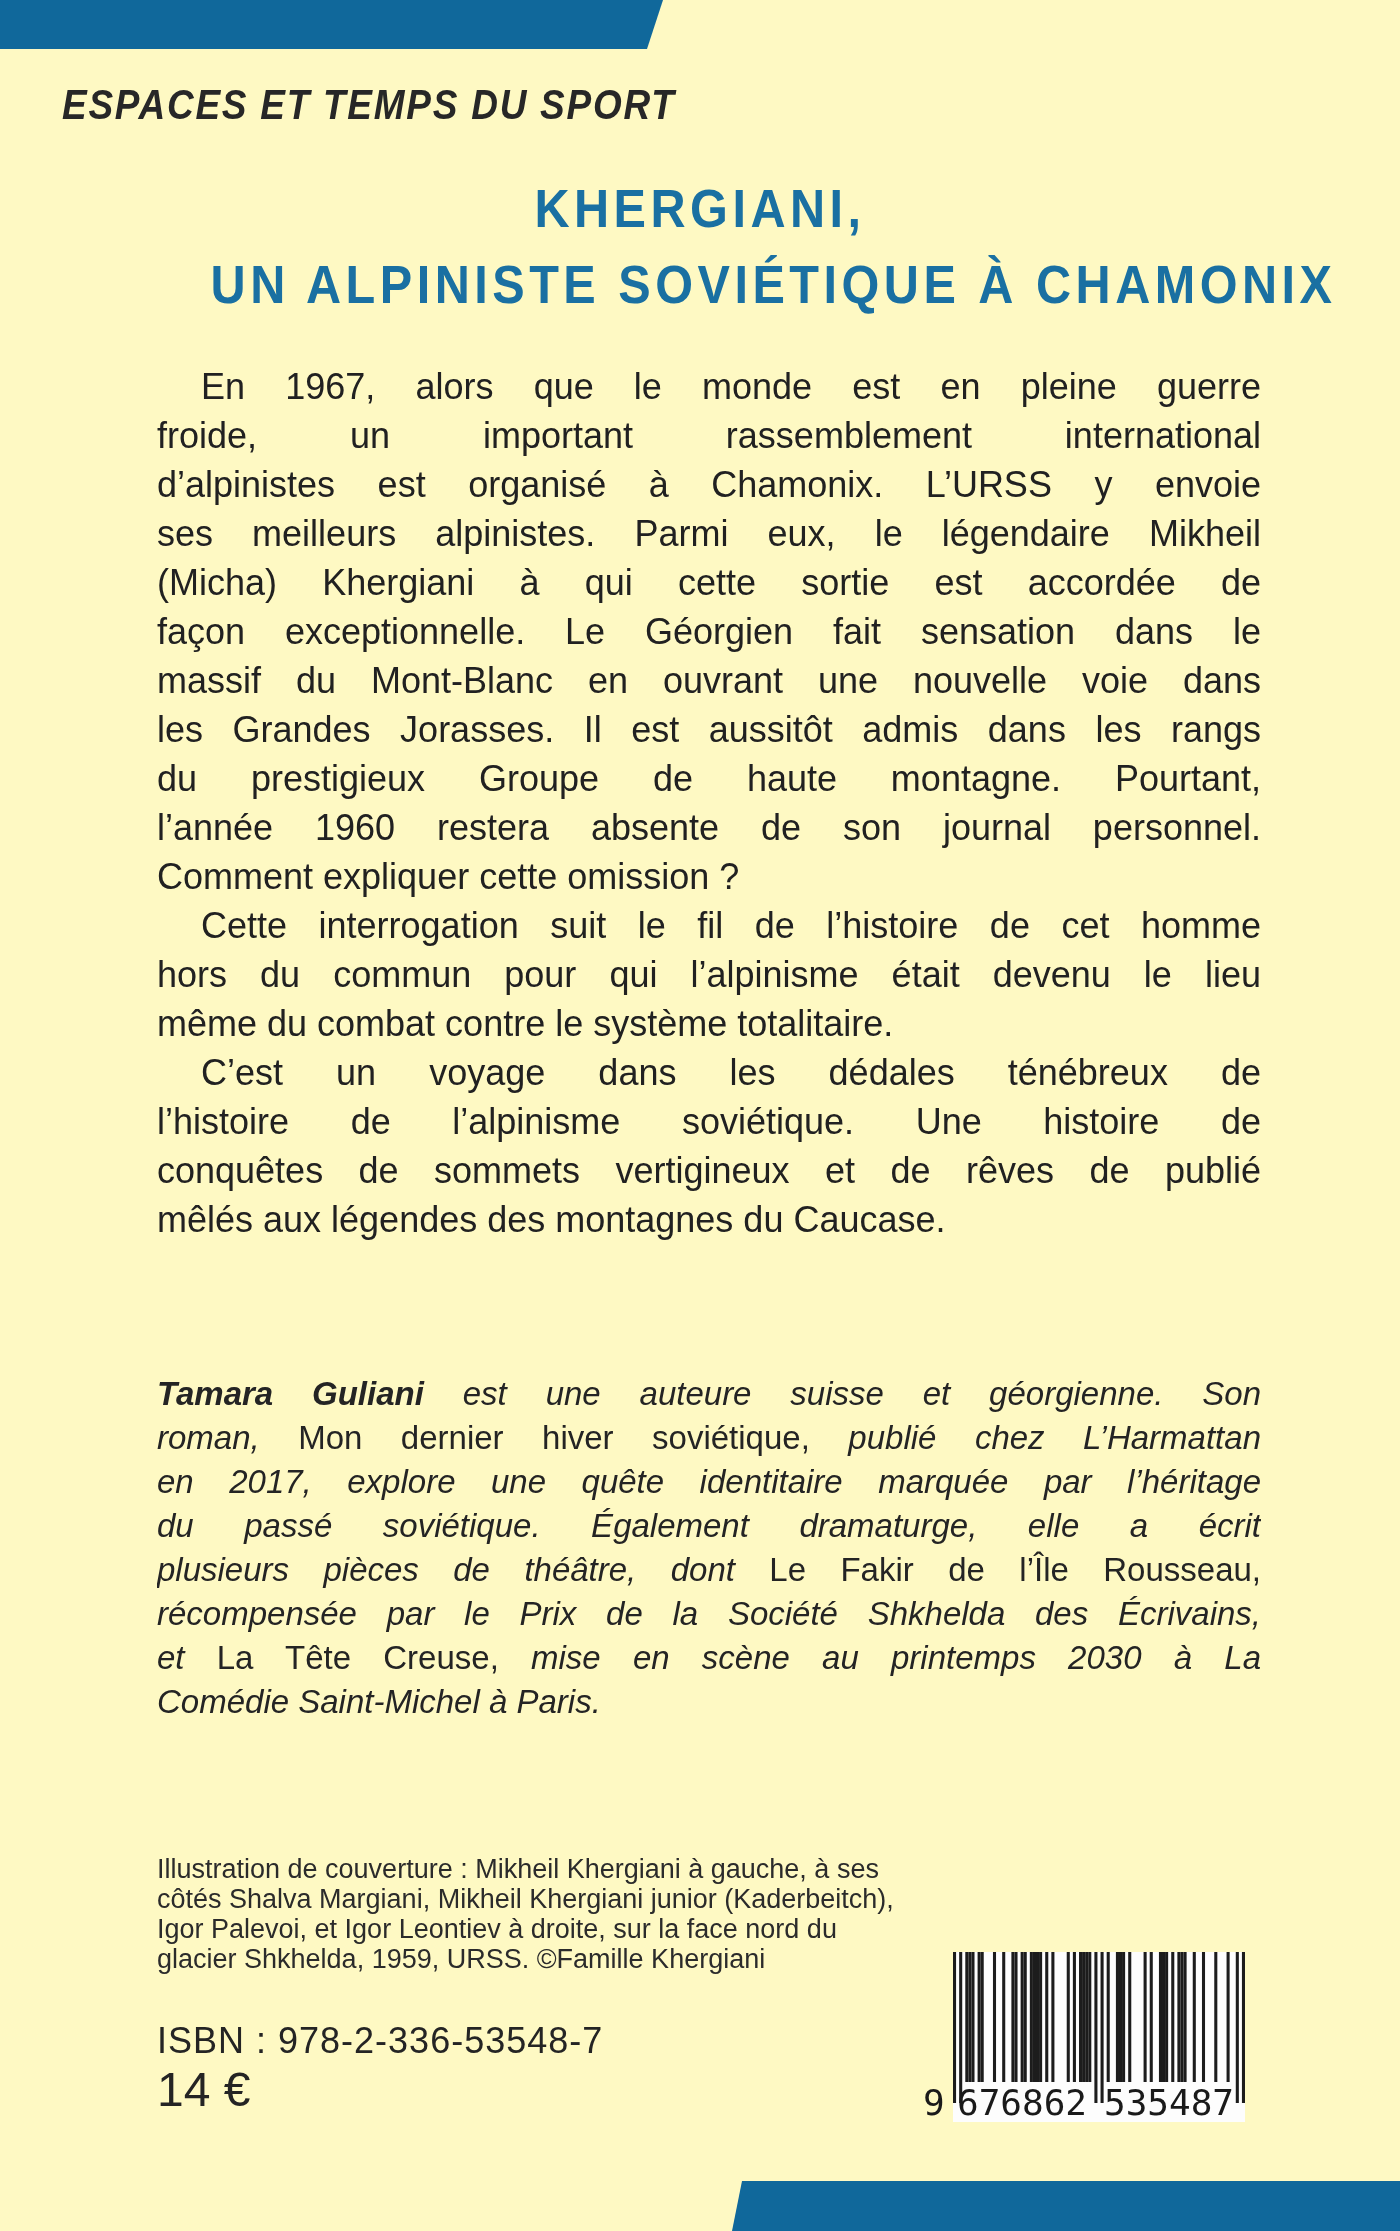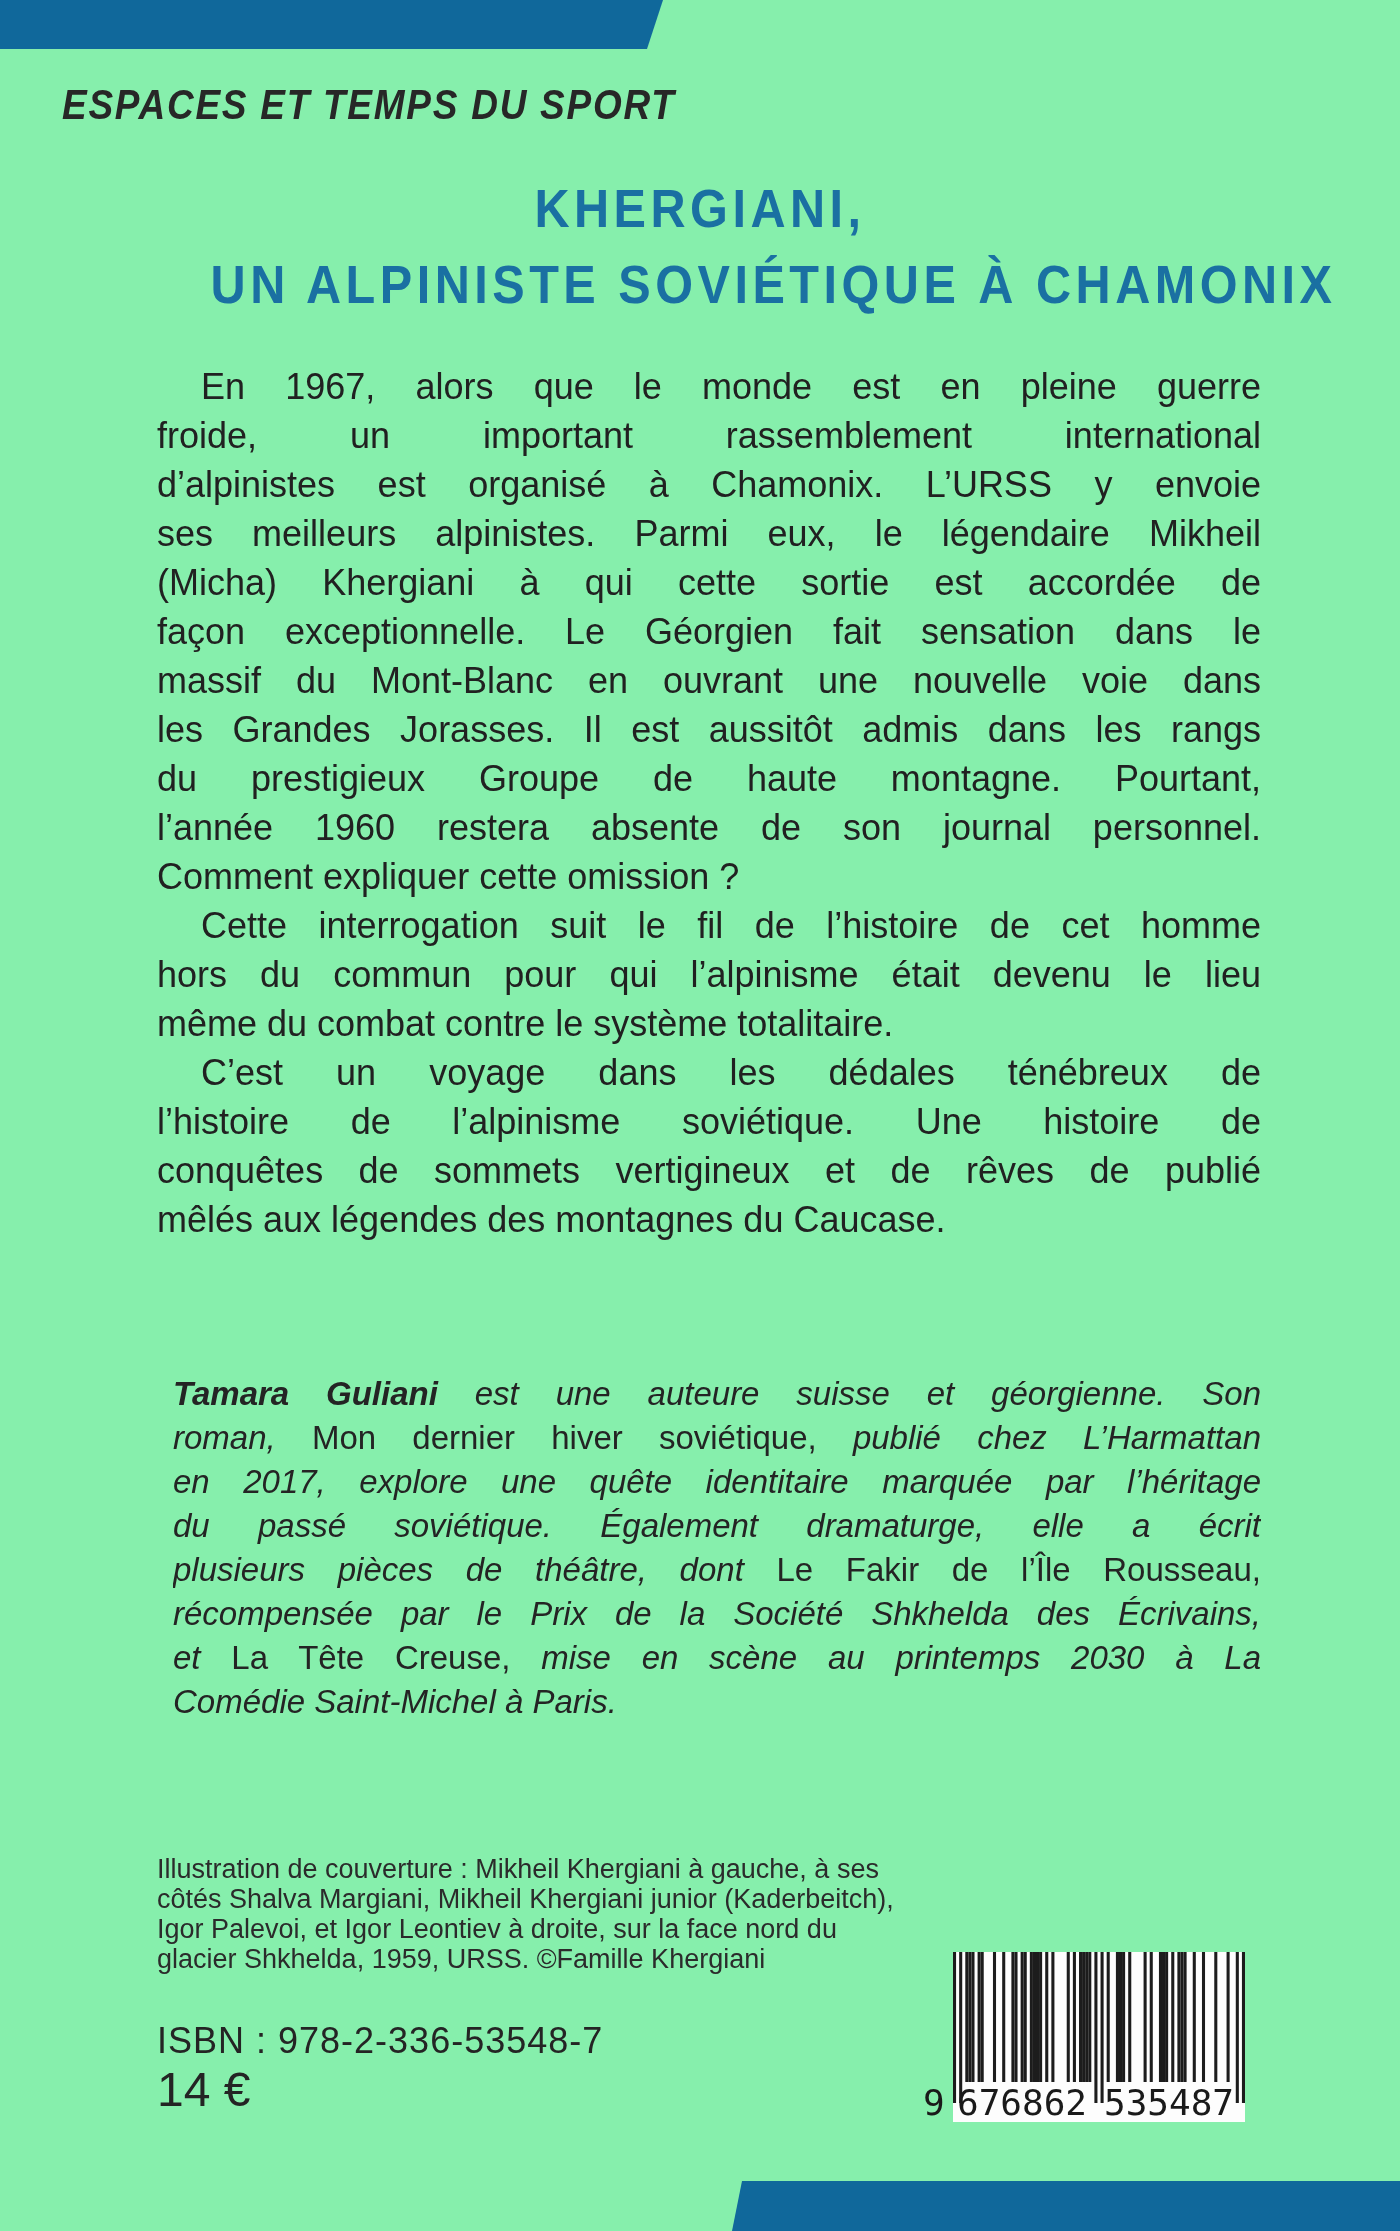--- a/index.html
+++ b/index.html
@@ -1,18 +1,18 @@
 <!DOCTYPE html>
 <html style="--band: #10689b; --title: #1a70a2;"><head>
 <meta charset="utf-8">
 <style>
   html,body{margin:0;padding:0;background:#e8e8e8;}
   .page{
     position:relative;width:1400px;height:2231px;margin:0 auto;
-    background:#86efac;overflow:hidden;
+    background:#fef9c3;overflow:hidden;
     font-family:"Liberation Sans",sans-serif;color:#212121;
   }
   
   .band-top{
     position:absolute;left:0;top:0;width:663px;height:49px;
     background:var(--band,#10689b);
     clip-path:polygon(0 0,100% 0,calc(100% - 16px) 100%,0 100%);
   }
   .band-bottom{
     position:absolute;right:0;bottom:0;width:668px;height:50px;
@@ -31,21 +31,21 @@
     color:var(--title,#1a70a2);font-weight:bold;font-size:54px;line-height:76px;letter-spacing:5px;
   }
   .title .tline{display:inline-block;transform:scaleX(.9);transform-origin:center top;white-space:nowrap;}
   
   .body{position:absolute;left:157px;top:362px;width:1104px;font-size:36px;line-height:49px;color:#212121;}
   .body .tl{text-align:justify;text-align-last:justify;height:49px;overflow:hidden;}
   .body .tl.ll{text-align-last:left;}
   .para .tl:first-child{text-indent:44px;}
   
   .bio{position:absolute;left:157px;top:1372px;width:1104px;font-size:33px;line-height:44px;color:#242424;font-style:italic;}
-  .bio .tl{text-align:justify;text-align-last:justify;height:44px;overflow:hidden;margin-left:16px;}
+  .bio .tl{text-align:justify;text-align-last:justify;height:44px;overflow:hidden;}
   .bio .tl.ll{text-align-last:left;}
   .bio .r{font-style:normal;}
   .bio .bi{font-weight:bold;}
   
   .credit{position:absolute;left:157px;top:1854px;width:880px;font-size:27px;line-height:30px;color:#2b2b2b;}
   
   .isbn{position:absolute;left:157px;top:2020px;font-size:36px;letter-spacing:1px;color:#242424;}
   .price{position:absolute;left:157px;top:2062px;font-size:48px;color:#242424;}
   
   .barcode{position:absolute;left:953px;top:1952px;width:292px;height:170px;background:#fdfdfd;}

